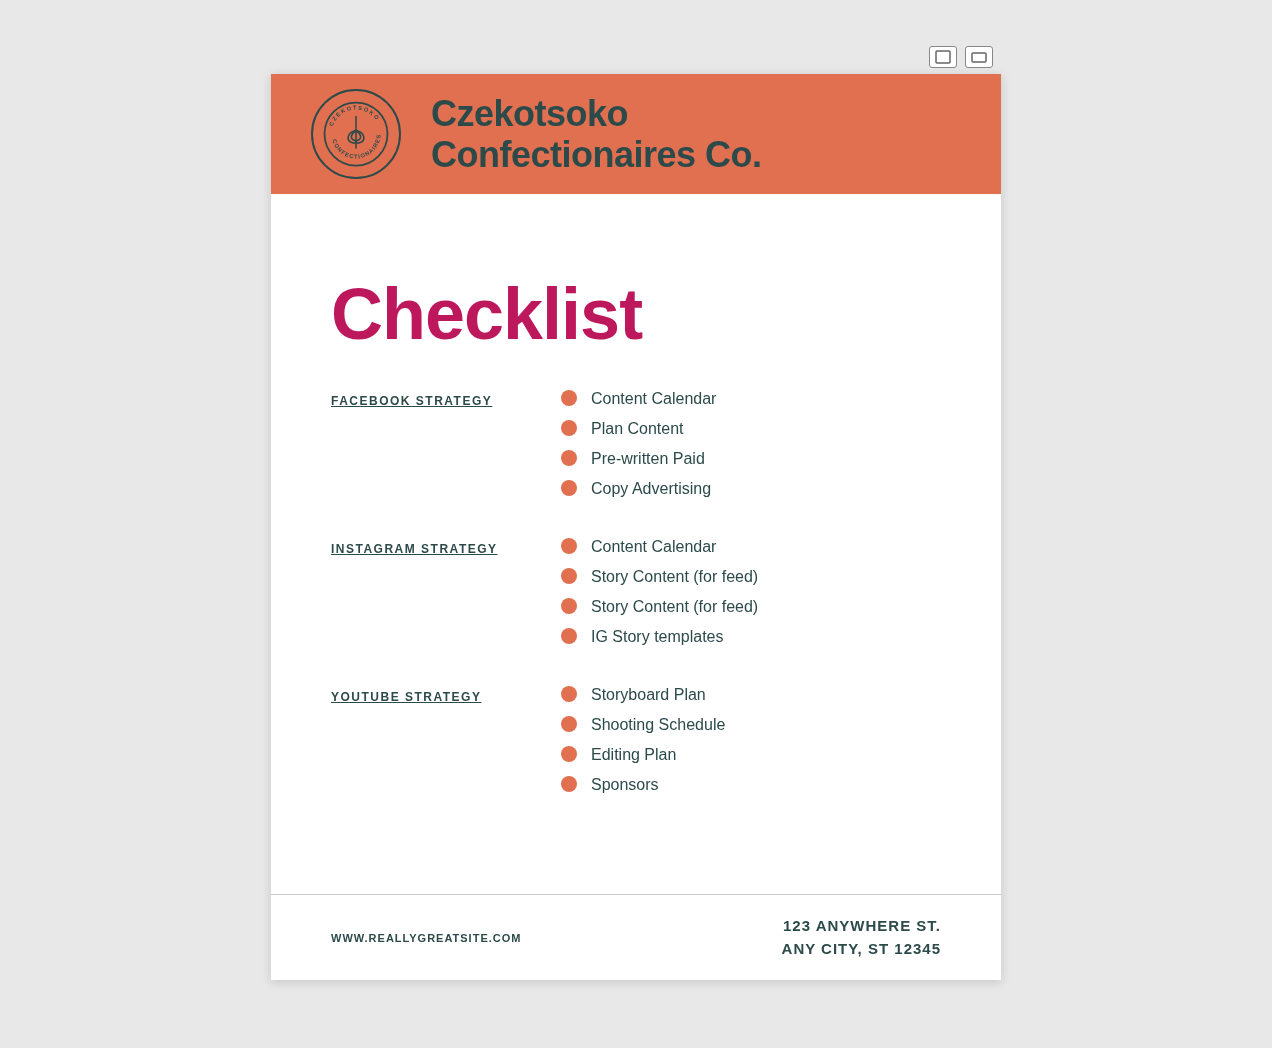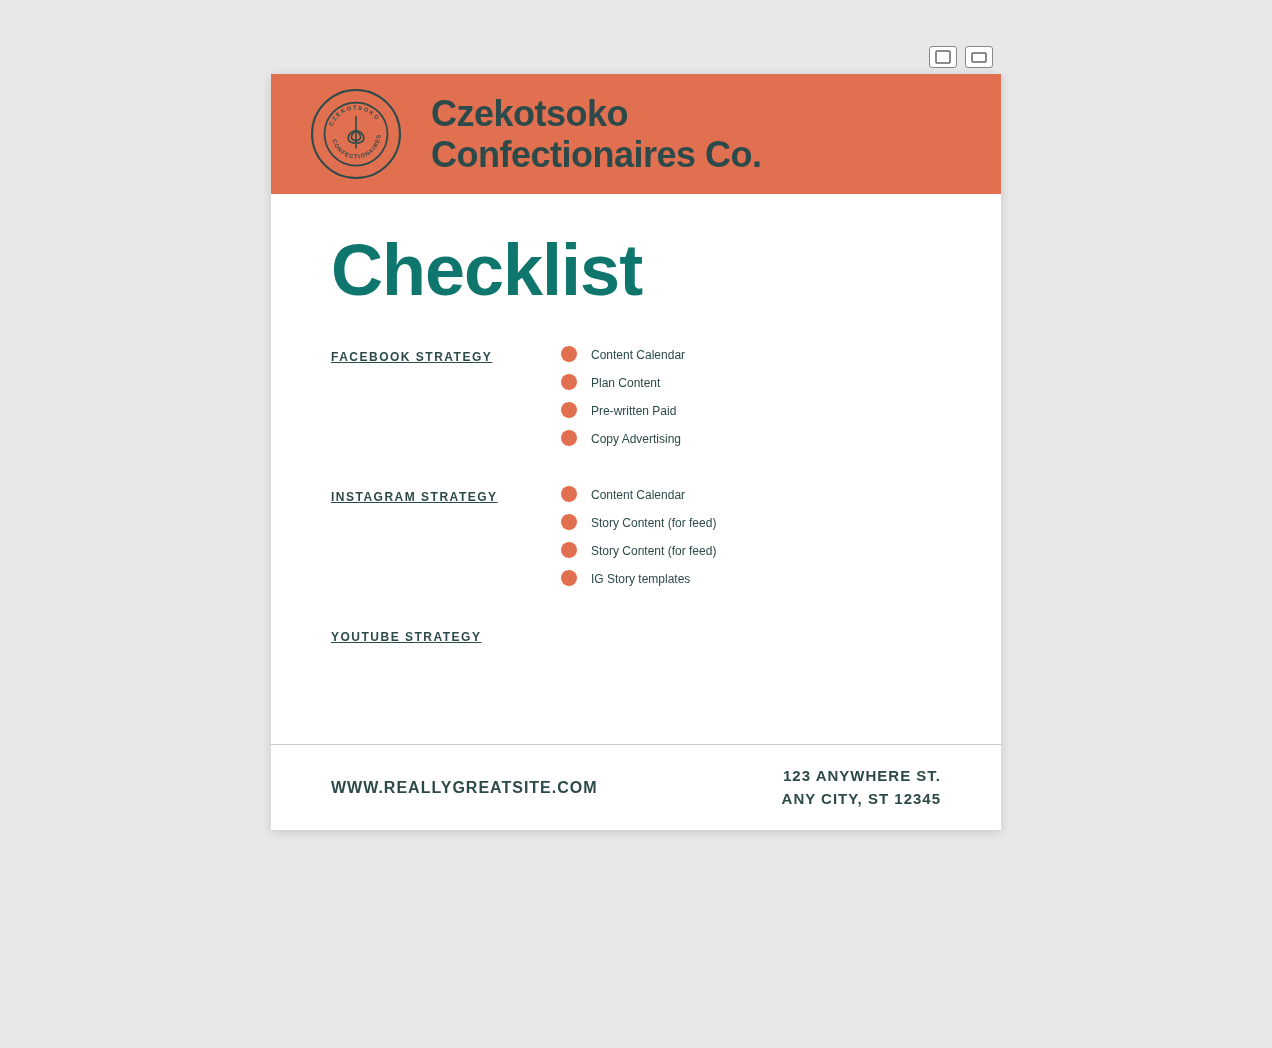--- a/index.html
+++ b/index.html
@@ -60,24 +60,25 @@
     }
 
     
     .main-content {
       padding: 40px 60px 60px 60px;
     }
 
     .checklist-title {
       font-size: 72px;
       font-weight: 900;
-      color: #0f766e;
+      color: #be185d;
       letter-spacing: -1px;
       margin-bottom: 40px;
       line-height: 1;
+      margin-top: 44px;
     }
 
     .section {
       display: flex;
       gap: 30px;
       margin-bottom: 40px;
       align-items: flex-start;
     }
 
     .section-label {
@@ -93,23 +94,23 @@
     }
 
     .checklist-items {
       display: flex;
       flex-direction: column;
       gap: 12px;
     }
 
     .checklist-item {
       display: flex;
-      align-items: flex-end;
+      align-items: flex-start;
       gap: 14px;
-      font-size: 12px;
+      font-size: 16px;
       color: #2d4a4a;
     }
 
     .bullet-dot {
       width: 16px;
       height: 16px;
       border-radius: 50%;
       background-color: #e07050;
       flex-shrink: 0;
     }
@@ -117,21 +118,21 @@
     
     .footer {
       border-top: 1px solid #cccccc;
       padding: 20px 60px;
       display: flex;
       justify-content: space-between;
       align-items: center;
     }
 
     .footer-website {
-      font-size: 16px;
+      font-size: 11px;
       color: #2d4a4a;
       letter-spacing: 1px;
       text-transform: uppercase;
       font-weight: 600;
       text-align: center;
     }
 
     .footer-address {
       font-size: 15px;
       color: #2d4a4a;
@@ -251,20 +252,38 @@
                 <span>Story Content (for feed)</span>
               </div>
               <div class="checklist-item">
                 <div class="bullet-dot"></div>
                 <span>IG Story templates</span>
               </div>
             </div>
           </div>
           <div class="section">
             <div class="section-label">YOUTUBE STRATEGY</div>
+            <div class="checklist-items">
+              <div class="checklist-item">
+                <div class="bullet-dot"></div>
+                <span>Storyboard Plan</span>
+              </div>
+              <div class="checklist-item">
+                <div class="bullet-dot"></div>
+                <span>Shooting Schedule</span>
+              </div>
+              <div class="checklist-item">
+                <div class="bullet-dot"></div>
+                <span>Editing Plan</span>
+              </div>
+              <div class="checklist-item">
+                <div class="bullet-dot"></div>
+                <span>Sponsors</span>
+              </div>
+            </div>
           </div>
         </div>
 
     </div>
 
     <div class="footer">
       <div class="footer-website">WWW.REALLYGREATSITE.COM</div>
       <div class="footer-address">
         <div>123 ANYWHERE ST.</div>
         <div>ANY CITY, ST 12345</div>

